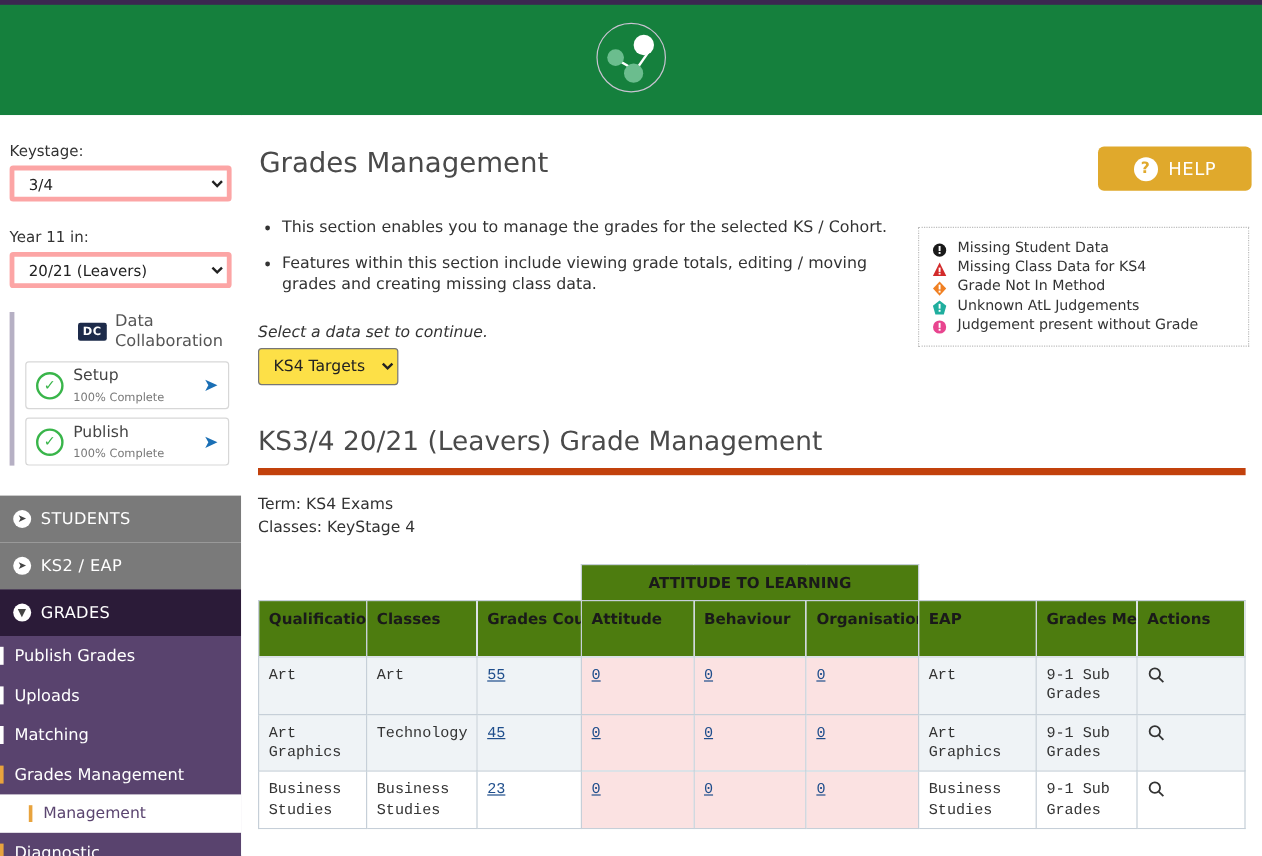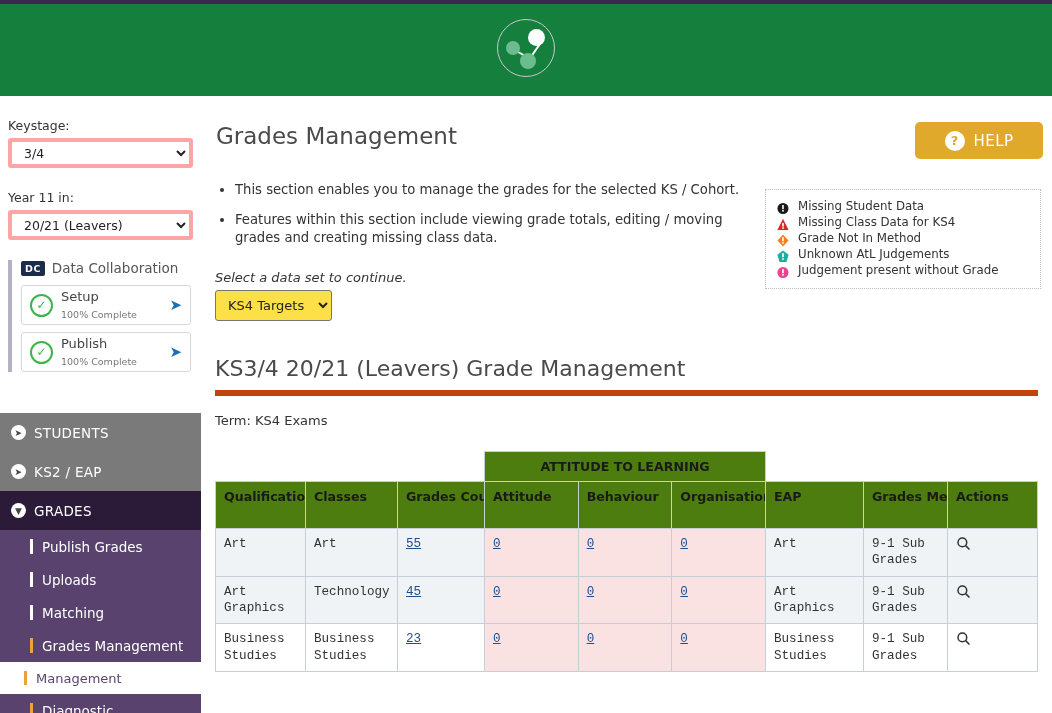--- a/index.html
+++ b/index.html
@@ -79,21 +79,21 @@
     background: #fff; font-size: 12.5px; color: #222;
     font-family: "DejaVu Sans", sans-serif;
     padding-left: 8px;
   }
 
   .dc-block {
     margin: 20px 0 0 8px; width: 193px;
     border-left: 4px solid #b6b0c4;
     padding-left: 9px;
   }
-  .dc-head { display: flex; align-items: center; gap: 7px; margin-bottom: 9px; }
+  .dc-head { display: flex; align-items: center; gap: 7px; margin-bottom: 9px; margin-left: 44px; }
   .dc-badge {
     background: #1d2b4a; color: #fff;
     font-size: 9.5px; font-weight: bold;
     padding: 2px 4px; border-radius: 2px; letter-spacing: .5px;
   }
   .dc-title { font-size: 13.5px; color: #555; }
   .dc-card {
     width: 170px; height: 40px;
     border: 1px solid #d7d7d7; border-radius: 3px;
     background: #fff;
@@ -122,21 +122,21 @@
   .side-sec.dark { background: #2b1b38; color: #fff; }
   .sec-chevron {
     width: 15px; height: 15px; border-radius: 50%;
     background: #fff; color: #444;
     display: flex; align-items: center; justify-content: center;
     font-size: 9px; flex: 0 0 15px;
   }
   .side-sub-wrap { background: #59436e; }
   .side-sub {
     height: 33px; display: flex; align-items: center;
-    padding-left: 30px; color: #fff; font-size: 13.5px; cursor: pointer;
+    padding-left: 0; color: #fff; font-size: 13.5px; cursor: pointer;
   }
   .side-sub .bar { width: 3px; height: 15px; background: #fff; margin-right: 9px; }
   .side-sub.cur .bar { background: #e8a33d; }
   .side-sub2 {
     background: #ffffff;
     height: 32px; display: flex; align-items: center;
     padding-left: 24px; color: #5b4570; font-size: 13px; cursor: pointer;
   }
   .side-sub2 .bar { width: 3px; height: 14px; background: #e8a33d; margin-right: 9px; }
 
@@ -430,20 +430,21 @@
 
   <div class="ds-label">Select a data set to continue.</div>
   <select class="ds-select">
     <option>KS4 Targets</option>
   </select>
 
   <div class="section-title">KS3/4 20/21 (Leavers) Grade Management</div>
 
   <div class="meta">
     <div>Term: KS4 Exams</div>
+    <div>Classes: KeyStage 4</div>
   </div>
 
   <div class="tbl-wrap">
     <table>
       <thead>
         <tr>
           <th class="blank w-qual"></th>
           <th class="blank w-class"></th>
           <th class="blank w-count"></th>
           <th class="grouped" colspan="3">ATTITUDE TO LEARNING</th>

